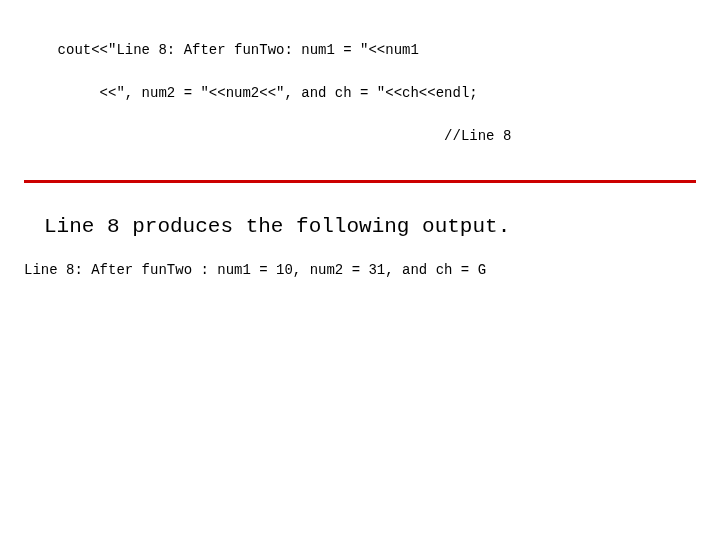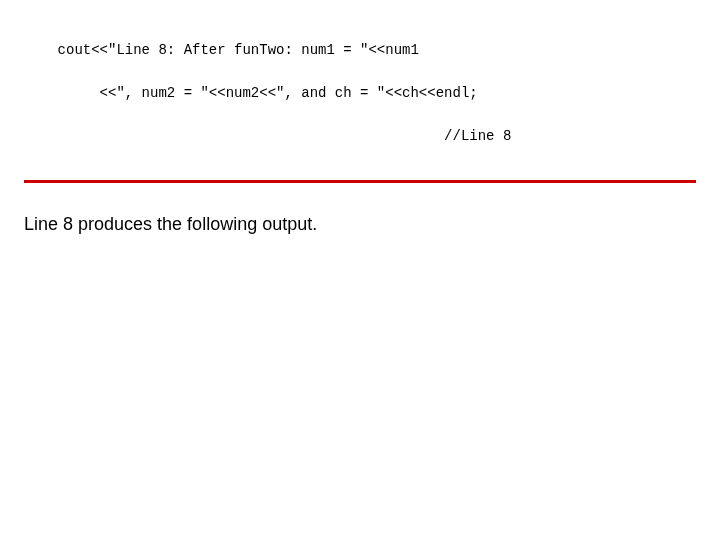--- a/index.html
+++ b/index.html
@@ -35,25 +35,26 @@
     }
 
     .red-line {
       width: 100%;
       height: 3px;
       background-color: #cc0000;
       margin: 10px 0 28px 0;
     }
 
     .prose-text {
-      font-family: Liberation Sans, sans-serif;
-      font-size: 18px;
+      font-family: Liberation Mono, monospace;
+      font-size: 21px;
       color: #000000;
       line-height: 1.5;
       margin-bottom: 18px;
+      margin-left: 20px;
     }
 
     .output-line {
       font-family: 'Courier New', Courier, monospace;
       font-size: 14px;
       color: #000000;
       line-height: 1.55;
       margin-bottom: 22px;
       white-space: pre;
     }
@@ -66,15 +67,16 @@
   <div class="code-block">
     <span>cout&lt;&lt;"Line 8: After funTwo: num1 = "&lt;&lt;num1</span><br>
     <span>     &lt;&lt;", num2 = "&lt;&lt;num2&lt;&lt;", and ch = "&lt;&lt;ch&lt;&lt;endl;</span><br>
     <span>                                              //Line 8</span>
   </div>
 
   <div class="red-line"></div>
 
   <p class="prose-text">Line 8 produces the following output.</p>
 
+  <div class="output-line">Line 8: After funTwo : num1 = 10, num2 = 31, and ch = G</div>
 
 
 </div>
 
 </body></html>

